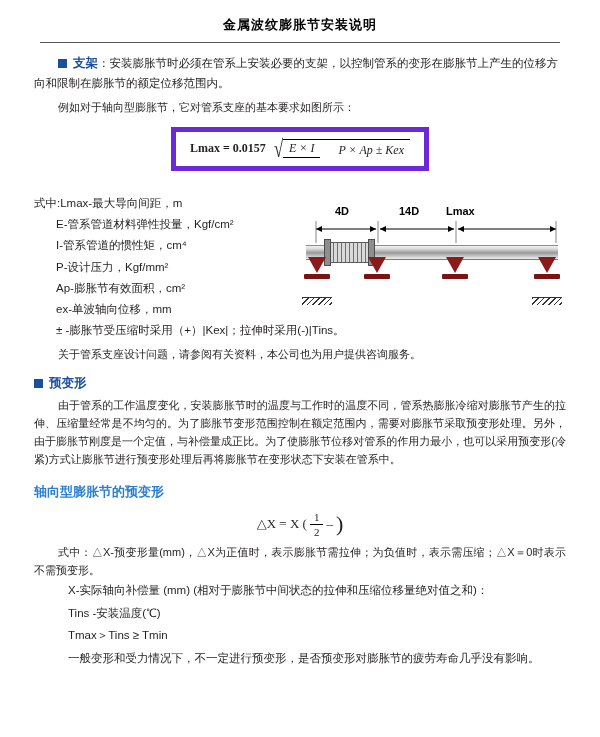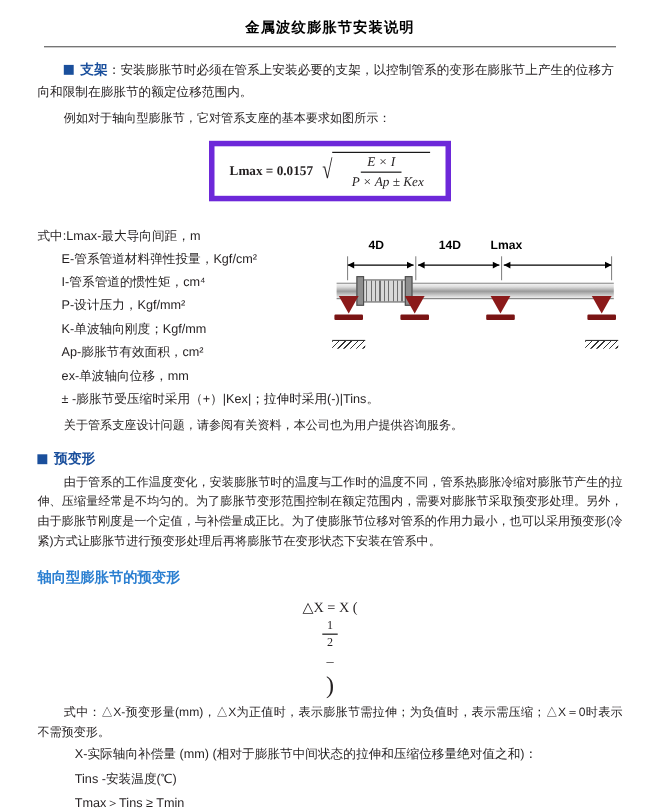--- a/index.html
+++ b/index.html
@@ -98,21 +98,21 @@
     font-size: 12px;
   }
   .radical .sign {
     font-size: 24px;
     line-height: 1;
     margin-right: -2px;
     transform: scaleX(0.7);
   }
   .frac {
     display: inline-flex;
-    flex-direction: column;
+    flex-direction: row;
     align-items: center;
     border-top: 1px solid #000;
     padding-top: 1px;
     font-style: italic;
   }
   .frac .num {
     padding: 0 6px 1px 6px;
     border-bottom: 1px solid #000;
   }
   .frac .den {
@@ -227,21 +227,20 @@
   .center-eq {
     text-align: center;
     margin: 10px 0 6px 0;
     font-family: "Liberation Serif", serif;
     font-size: 13px;
   }
   .eq-inline {
     display: inline-flex;
     align-items: center;
     gap: 3px;
-    flex-direction: column;
   }
   .paren {
     font-size: 22px;
     line-height: 1;
   }
   .frac2 {
     display: inline-flex;
     flex-direction: column;
     align-items: center;
     font-size: 11px;
@@ -298,21 +297,20 @@
       </div>
     </div>
 
     <div class="mid-section">
 
       <div class="mid-left defs">
         <div class="line first">式中:Lmax-最大导向间距，m</div>
         <div class="line ind">E-管系管道材料弹性投量，Kgf/cm²</div>
         <div class="line ind">I-管系管道的惯性矩，cm⁴</div>
         <div class="line ind">P-设计压力，Kgf/mm²</div>
-        <div class="line ind">K-单波轴向刚度；Kgf/mm</div>
         <div class="line ind">Ap-膨胀节有效面积，cm²</div>
         <div class="line ind">ex-单波轴向位移，mm</div>
         <div class="line ind">± -膨胀节受压缩时采用（+）|Kex|；拉伸时采用(-)|Tins。</div>
       </div>
 
       <div class="mid-right">
         <div class="dia-labels">
           <span class="lb1">4D</span>
           <span class="lb2">14D</span>
           <span class="lb3">Lmax</span>

